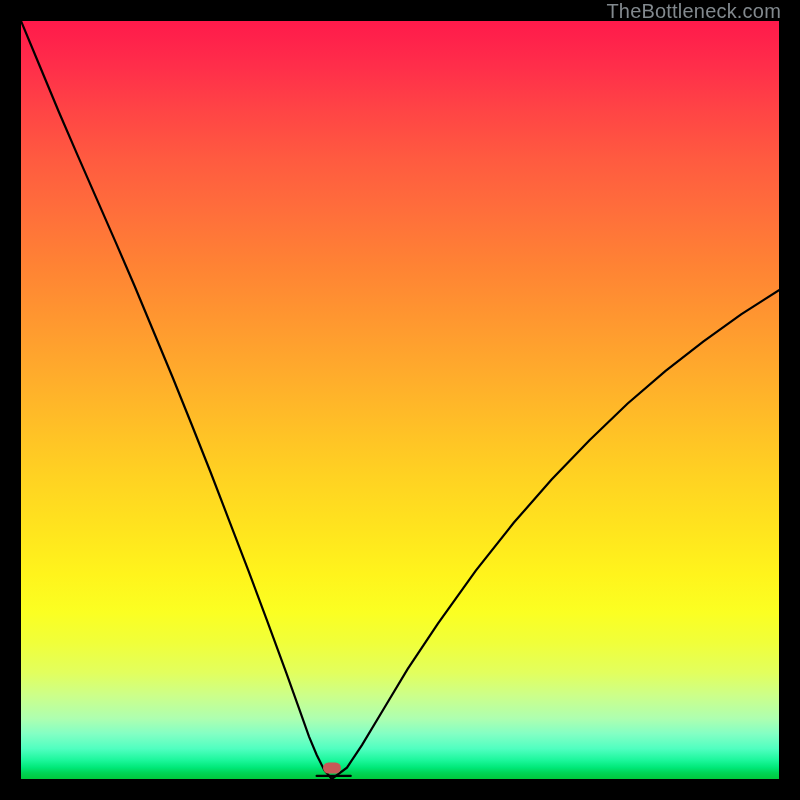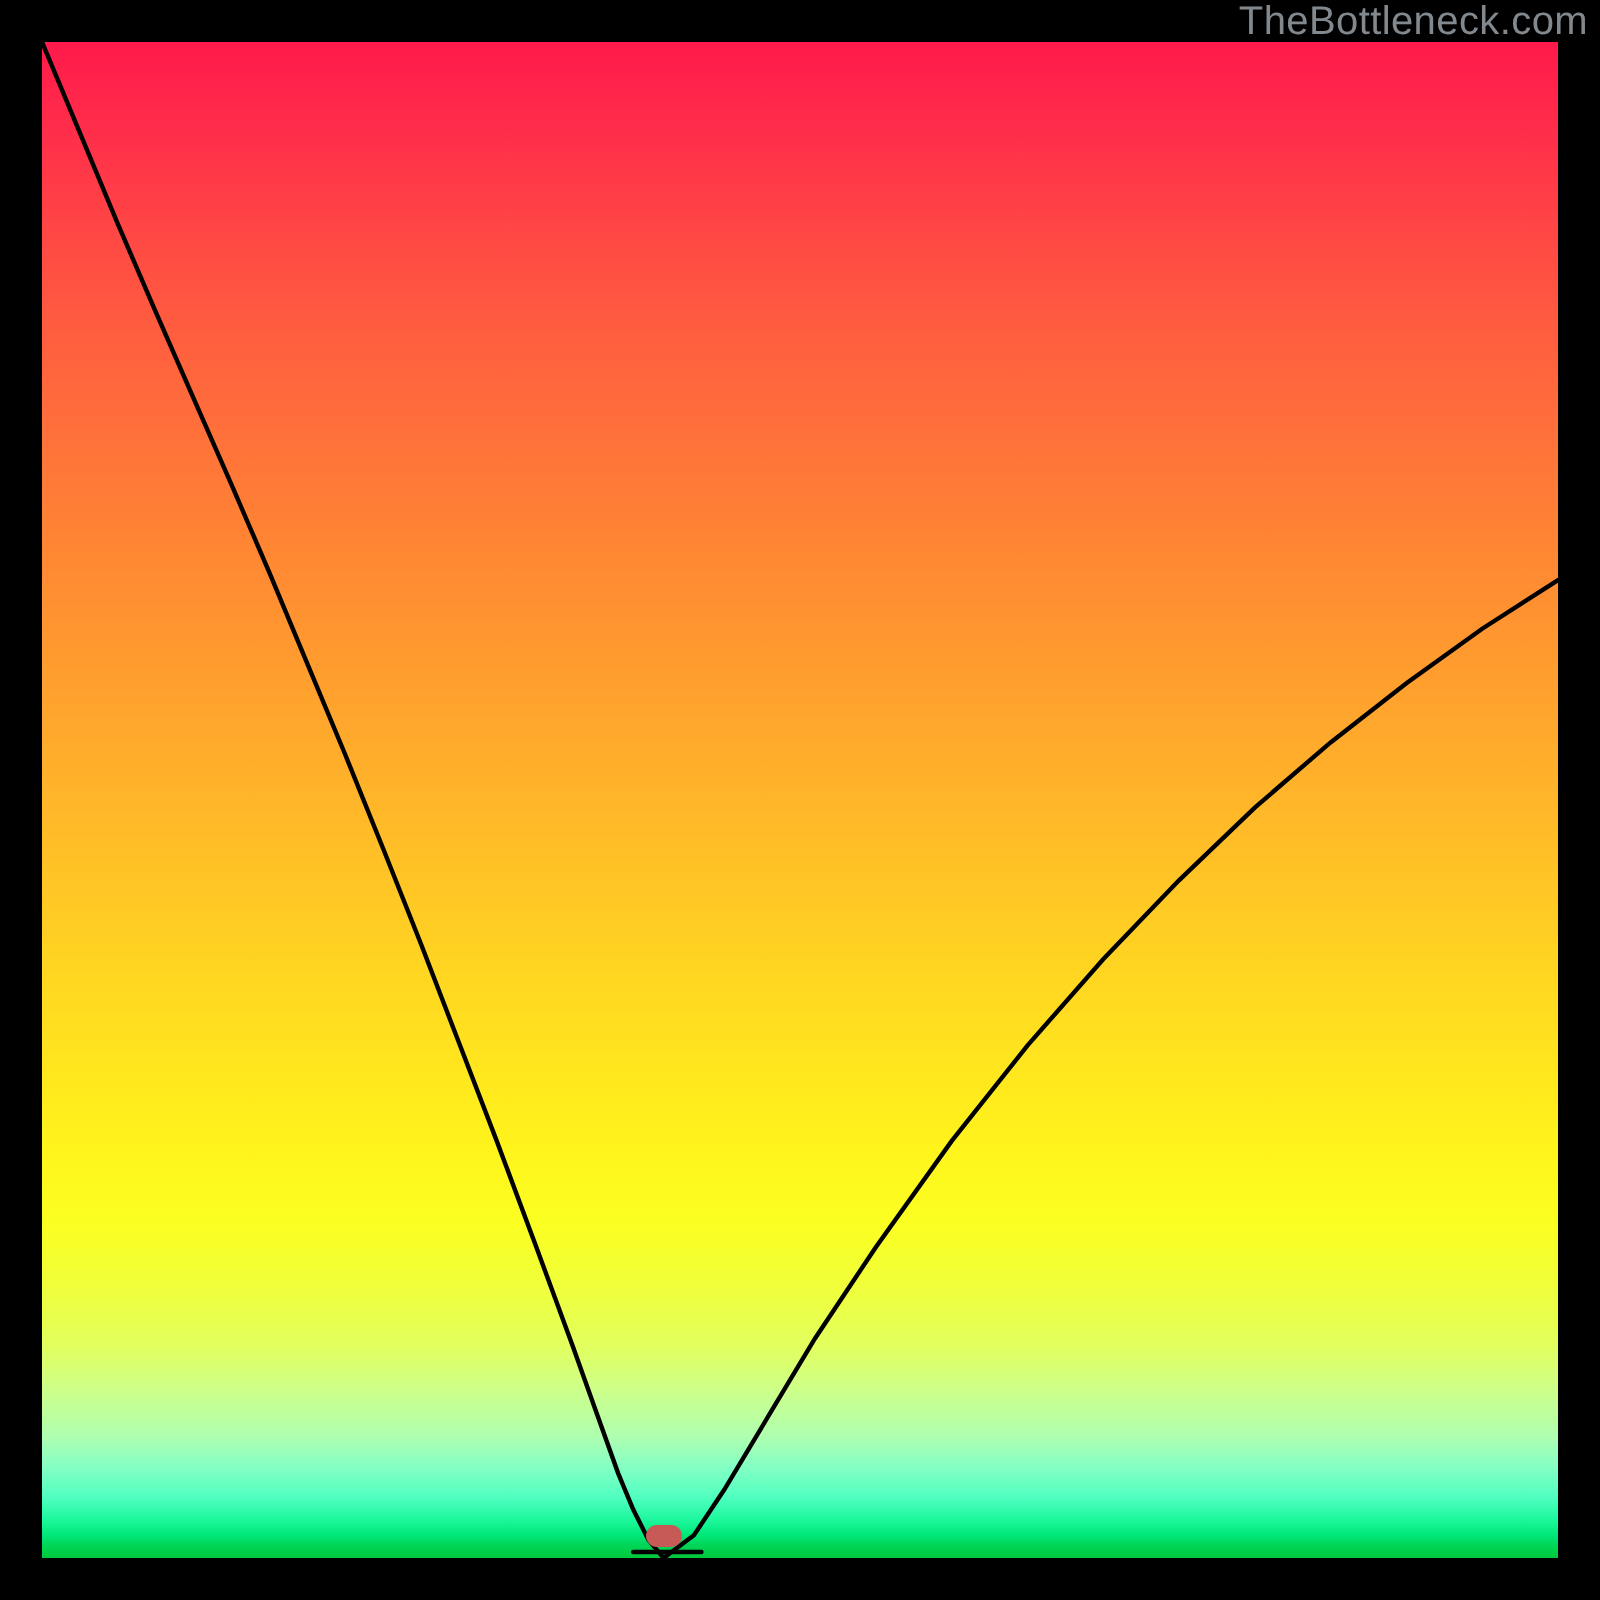--- a/index.html
+++ b/index.html
@@ -63,21 +63,21 @@
     position: absolute;
     width: 18px;
     height: 11px;
     border-radius: 6px;
     background: #c75a57;
     transform: translate(-50%, -50%);
   }
   .watermark {
     position: absolute;
     top: 0px;
-    right: 6px;
+    right: 19px;
     color: #82898e;
     font-family: Arial, Helvetica, sans-serif;
     font-size: 20px;
     letter-spacing: 0.2px;
   }
 </style>
 </head>
 <body>
 
 <div class="frame">

